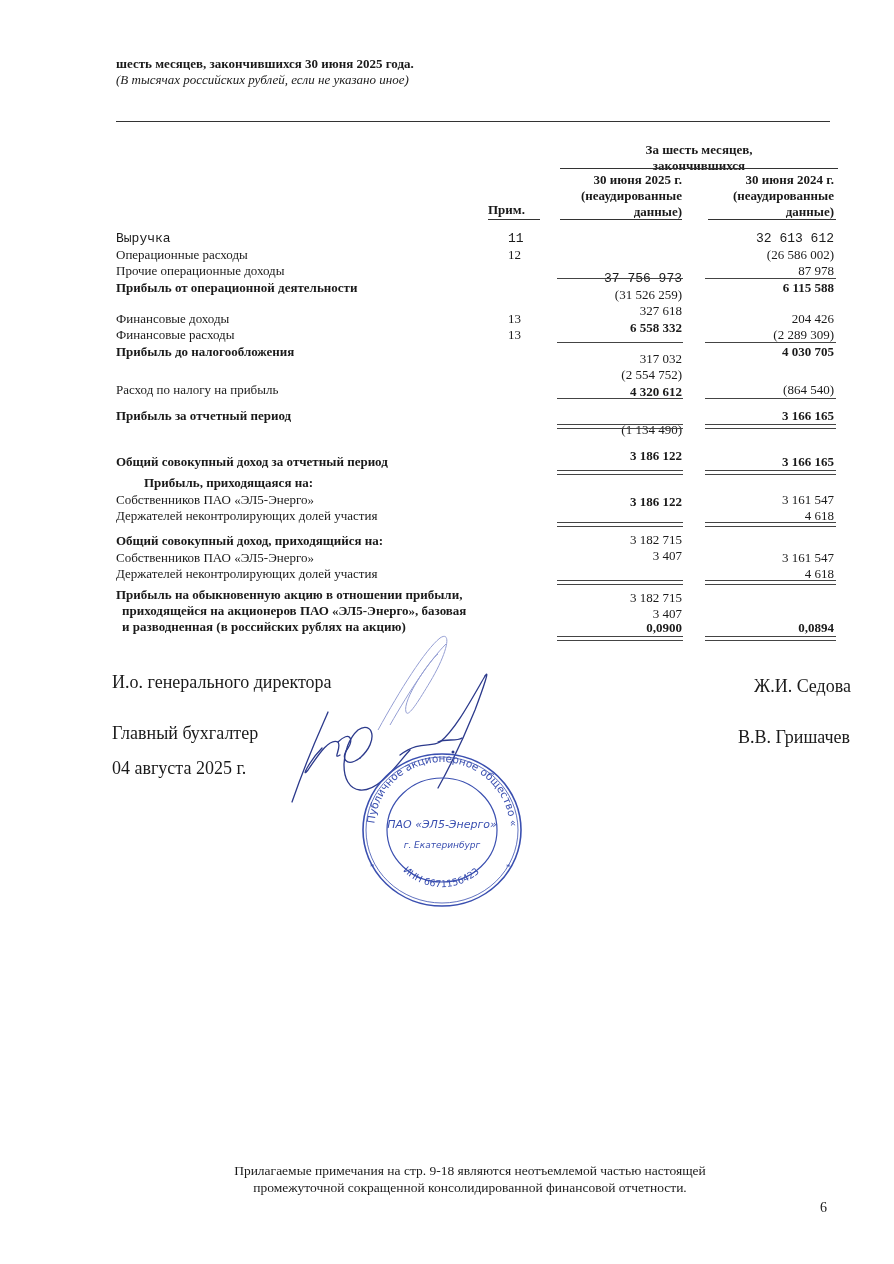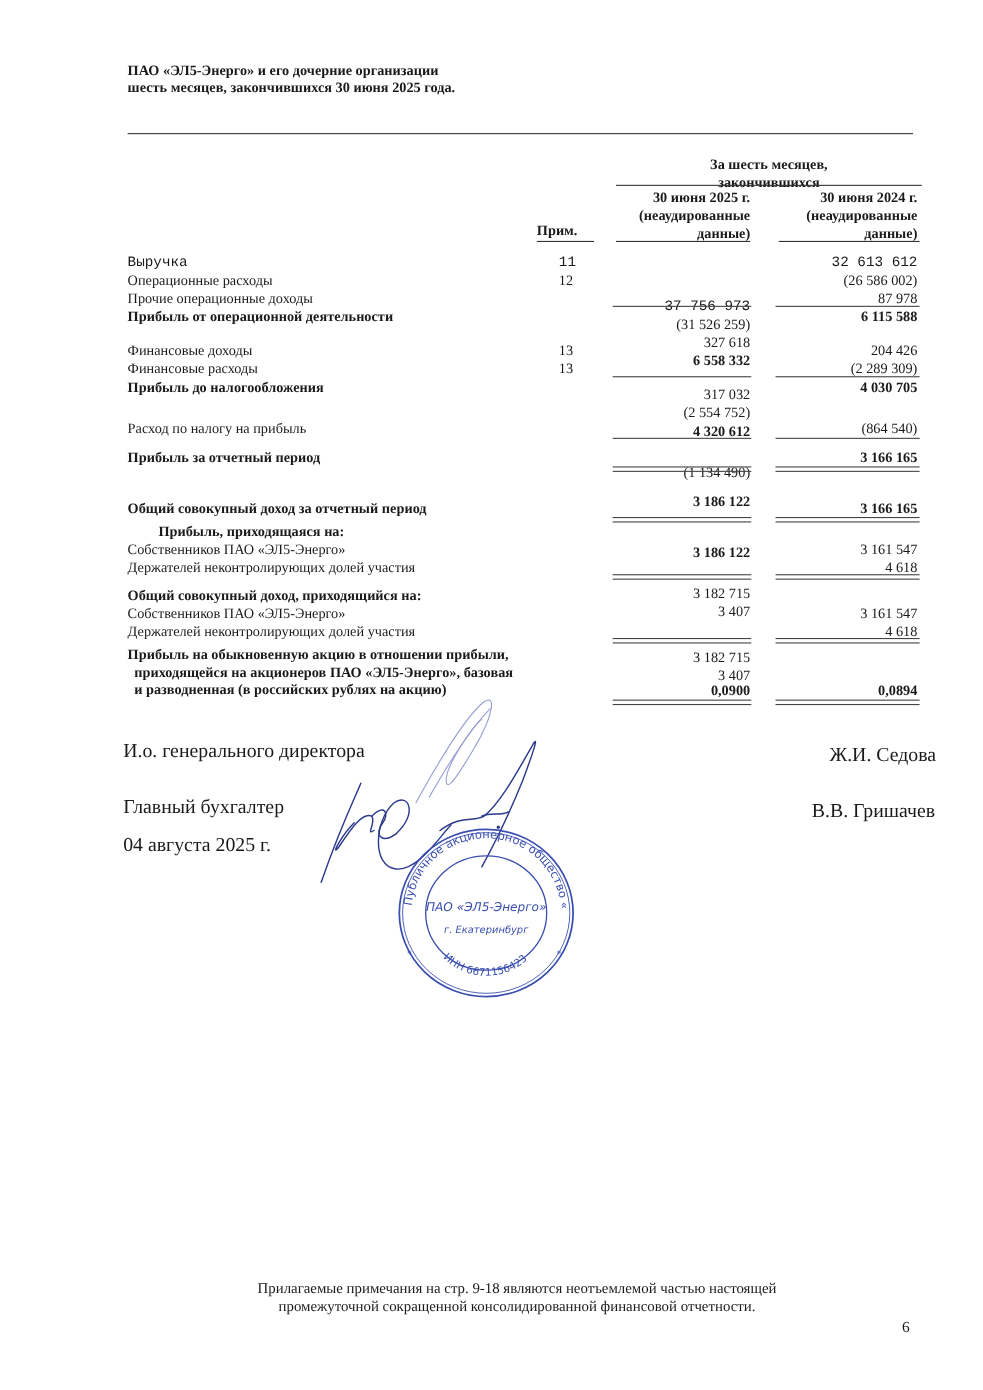--- a/index.html
+++ b/index.html
@@ -27,22 +27,22 @@
   .line1 { position:absolute; height:1px; background:#444; }
   .dbl { position:absolute; height:3px; border-top:1px solid #444; border-bottom:1px solid #444; }
   .sig { font-size:18px; }
   .footer { left:150px; top:1162px; width:640px; text-align:center; font-size:13.5px; line-height:17px; }
   .pagenum { left:820px; top:1200px; font-size:14px; }
 </style>
 </head>
 <body>
 
 <div class="abs hdr">
-  <div class="b">ПАО «ЭЛ5-Энерго» и его дочерние организации</div>
   <div class="b">шесть месяцев, закончившихся 30 июня 2025 года.</div>
+  <div class="i">(В тысячах российских рублей, если не указано иное)</div>
 </div>
 <div class="abs hdr-rule"></div>
 
 <div class="abs colhead period-head">
   <div>За шесть месяцев,</div>
   <div>закончившихся</div>
 </div>
 <div class="abs period-rule"></div>
 <div class="abs colhead col1head">
   <div>30 июня 2025 г.</div>

